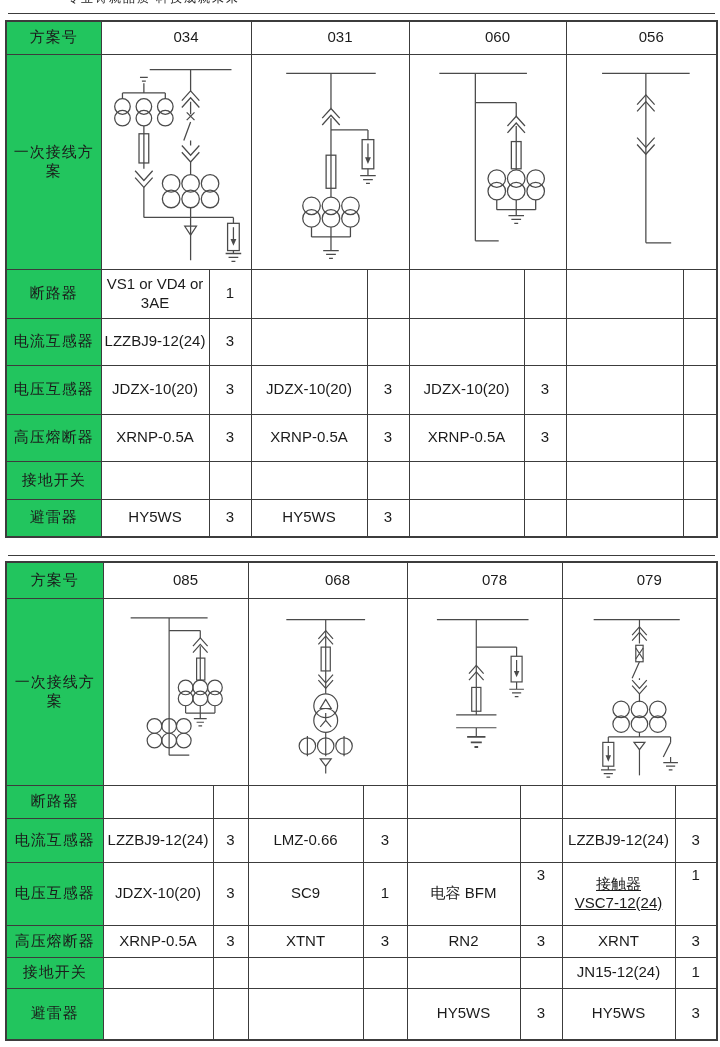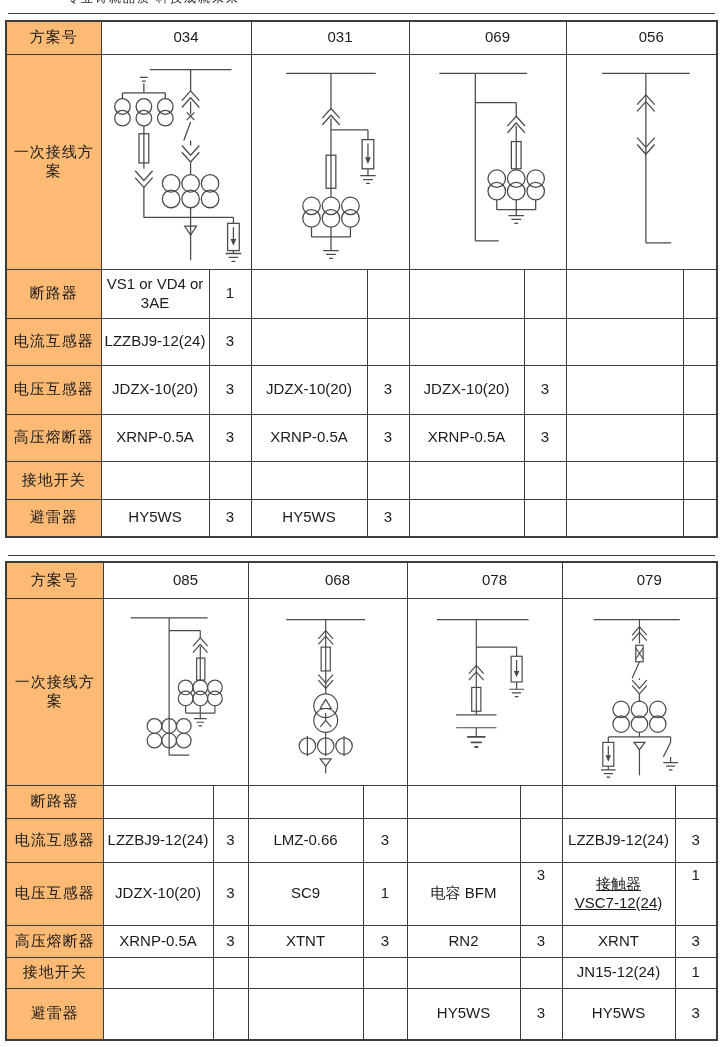--- a/index.html
+++ b/index.html
@@ -4,21 +4,21 @@
 <style>
   html,body{margin:0;padding:0;background:#fff;}
   body{width:720px;height:1047px;overflow:hidden;font-family:"Liberation Sans",sans-serif;color:#1b1b1b;}
   .page{padding-left:5px;width:713px;}
   .slogan-clip{height:6px;overflow:hidden;}
   .slogan-clip span{display:block;margin-top:-10px;margin-left:62px;font-size:12px;letter-spacing:2px;color:#222;font-family:"Liberation Serif",serif;}
   .rule{border-top:1.6px solid #3c3c3c;margin:7px 3px 6px 3px;}
   .rule2{border-top:1.6px solid #3c3c3c;margin:17px 3px 5px 3px;}
   table{border-collapse:collapse;table-layout:fixed;width:711px;border:2px solid #3c3c3c;}
   td{border:1.8px solid #3c3c3c;text-align:center;vertical-align:middle;padding:0 2px;font-size:15px;line-height:1.25;overflow:hidden;}
-  td.lbl{background:#fdba74;font-family:"Liberation Serif",serif;letter-spacing:1px;font-size:15px;}
+  td.lbl{background:#22c55e;font-family:"Liberation Serif",serif;letter-spacing:1px;font-size:15px;}
   td.num{font-size:15px;padding-left:22px;}
   td.diag{vertical-align:middle;padding:0;}
   td.pre{white-space:pre-line;text-decoration:underline;}
   td.vtop{vertical-align:top;padding-top:3px;}
   svg{display:block;margin:0 auto;}
   svg *{stroke:#4a4a4a;stroke-width:1.3;fill:none;}
   svg .f{fill:#4a4a4a;stroke:none;}
 </style>
 </head>
 <body>
@@ -41,21 +41,21 @@
         <col style="width:115px">
       <col style="width:42px">
         <col style="width:117px">
         <col style="width:34px">
     </colgroup>
     <tbody>
         <tr style="height:33px">
       <td class="lbl">方案号</td>
       <td class="num" colspan="2">034</td>
       <td class="num" colspan="2">031</td>
-      <td class="num" colspan="2">069</td>
+      <td class="num" colspan="2">060</td>
       <td class="num" colspan="2">056</td>
     </tr>
     <tr style="height:215px">
       <td class="lbl">一次接线方案</td>
       <td class="diag" colspan="2">
         <svg width="146" height="210" viewBox="0 0 150 210">
           <path d="M48 10 H132 M90 10 V32"></path>
           <polyline points="81,42 90,32 99,42"></polyline>
               <polyline points="81,49 90,39 99,49"></polyline>
           <path d="M90 43 V56 M86 54 L94 62 M86 62 L94 54"></path>

